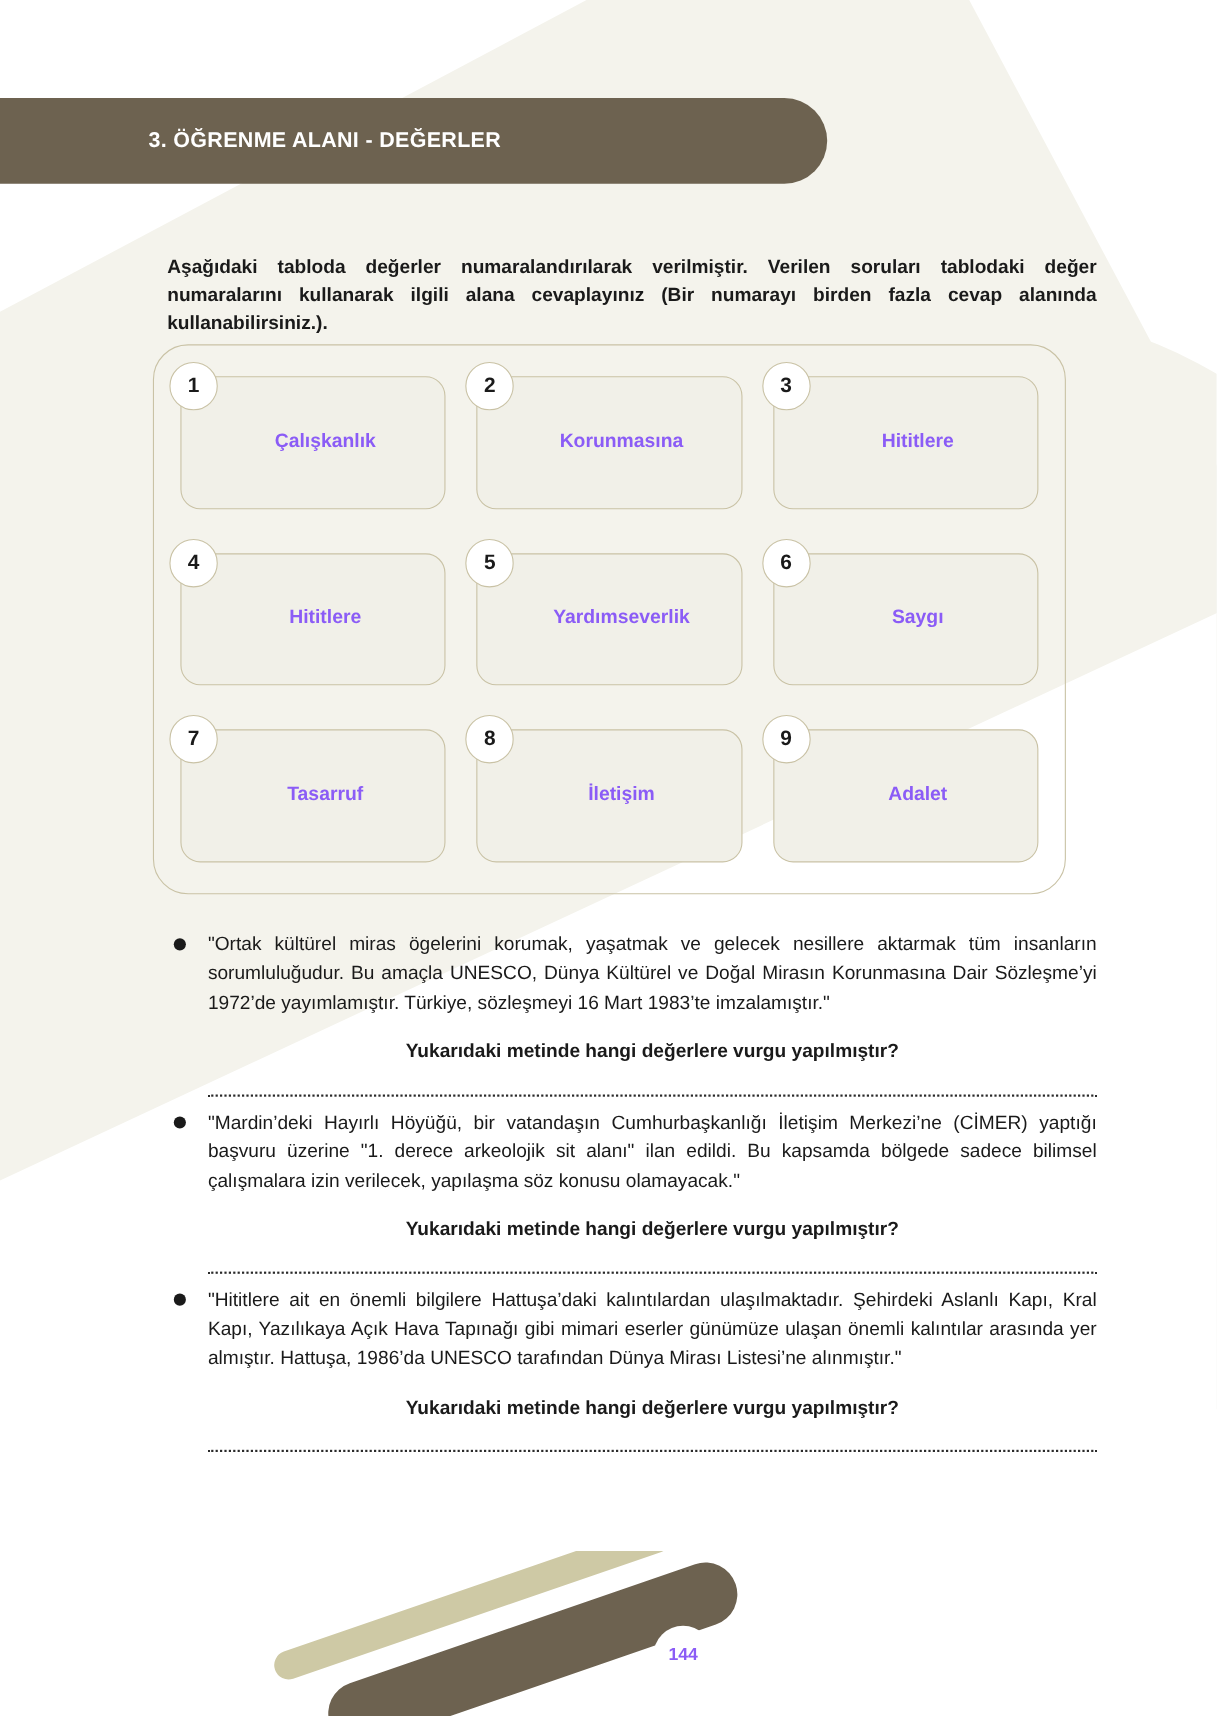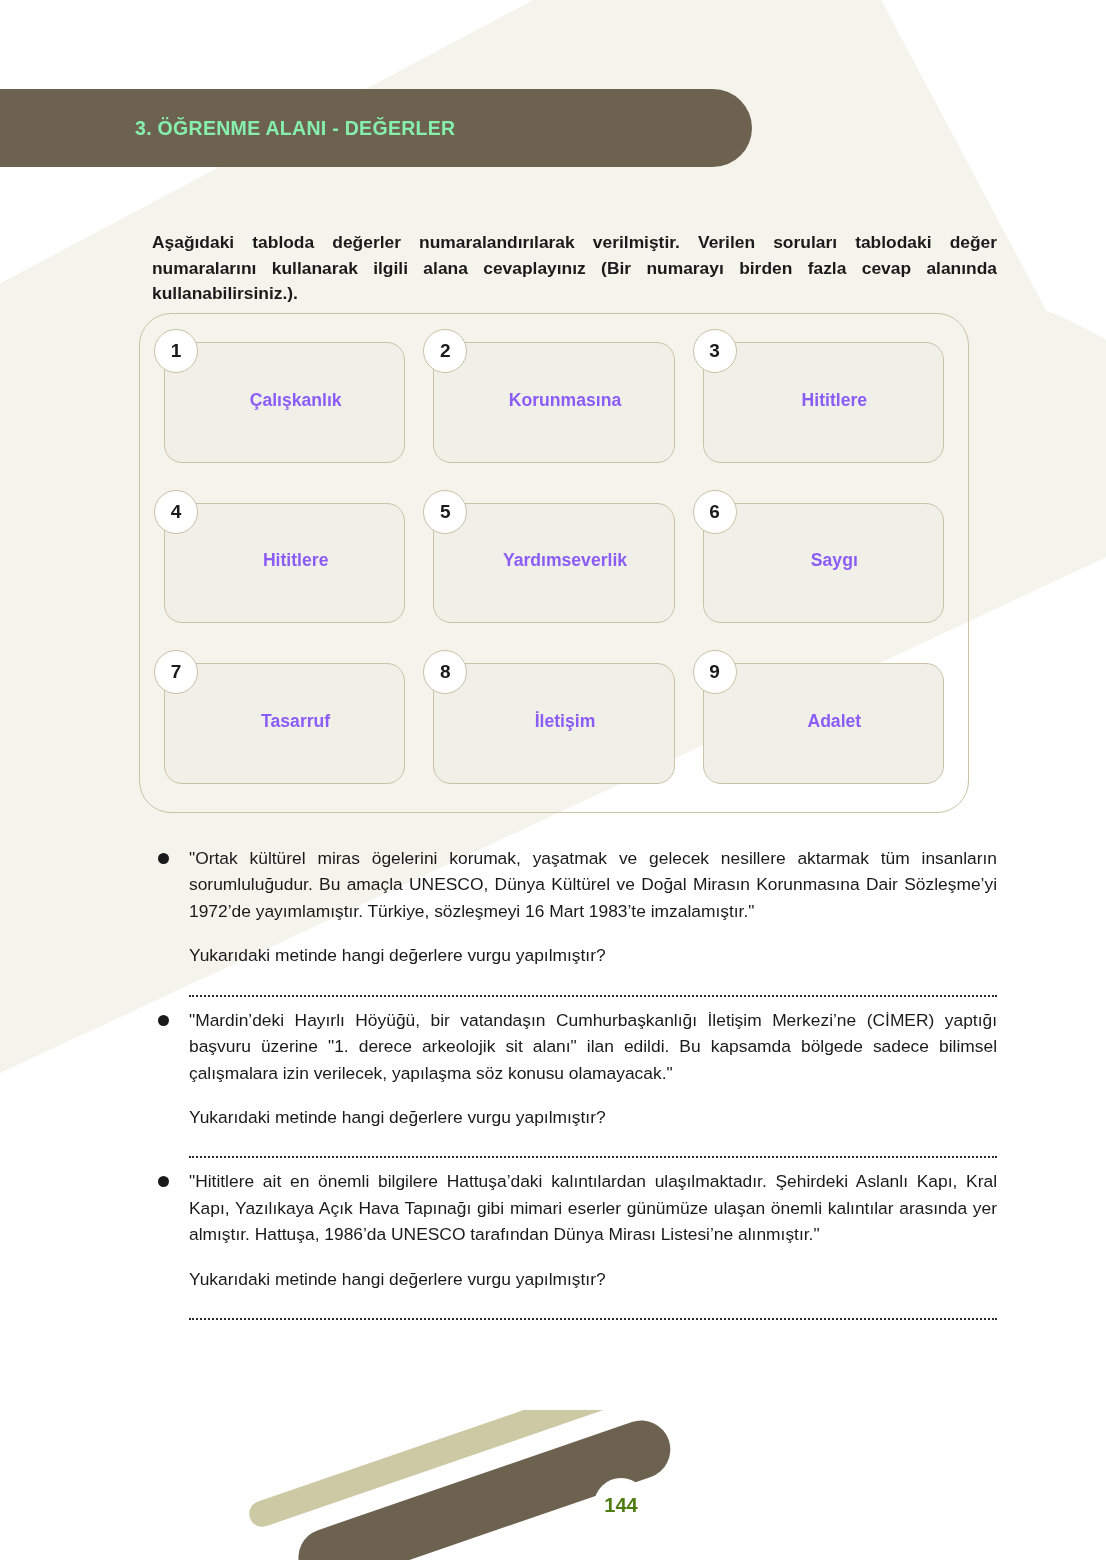--- a/index.html
+++ b/index.html
@@ -64,21 +64,21 @@
     width: 752px;
     height: 78px;
     background: #6d6250;
     border-top-right-radius: 39px;
     border-bottom-right-radius: 39px;
     z-index: 3;
     display: flex;
     align-items: center;
   }
   .header-title {
-    color: #86efac;
+    color: #ffffff;
     font-size: 19.5px;
     font-weight: bold;
     letter-spacing: 0.3px;
     margin-left: 135px;
   }
 
   
   .intro {
     position: absolute;
     left: 152px;
@@ -173,22 +173,23 @@
     flex: 1 1 auto;
     font-size: 17.4px;
     line-height: 1.52;
     text-align: justify;
     text-justify: inter-word;
     hyphens: manual;
   }
   .qa-question {
     margin: 19px 0 0 37px;
     font-size: 17.4px;
-    font-weight: normal;
+    font-weight: bold;
     line-height: 1.45;
+    text-align: center;
   }
   .qa-dotline {
     margin: 14px 0 0 37px;
     height: 14px;
     border-bottom: 2.5px dotted #2a2a2a;
     width: 808px;
   }
 
   
   .footer {
@@ -226,23 +227,23 @@
     position: absolute;
     left: 594px;
     top: 1478px;
     width: 54px;
     height: 54px;
     border-radius: 50%;
     background: #ffffff;
     display: flex;
     align-items: center;
     justify-content: center;
-    font-size: 20px;
-    font-weight: bold;
-    color: #4d7c0f;
+    font-size: 16px;
+    font-weight: bold;
+    color: #8b5cf6;
     z-index: 6;
     text-align: right;
   }
 </style>
 </head>
 <body>
 
 <div class="wm-layer">
   <div class="wm-circle"></div>
   <div class="wm-diag"></div>

